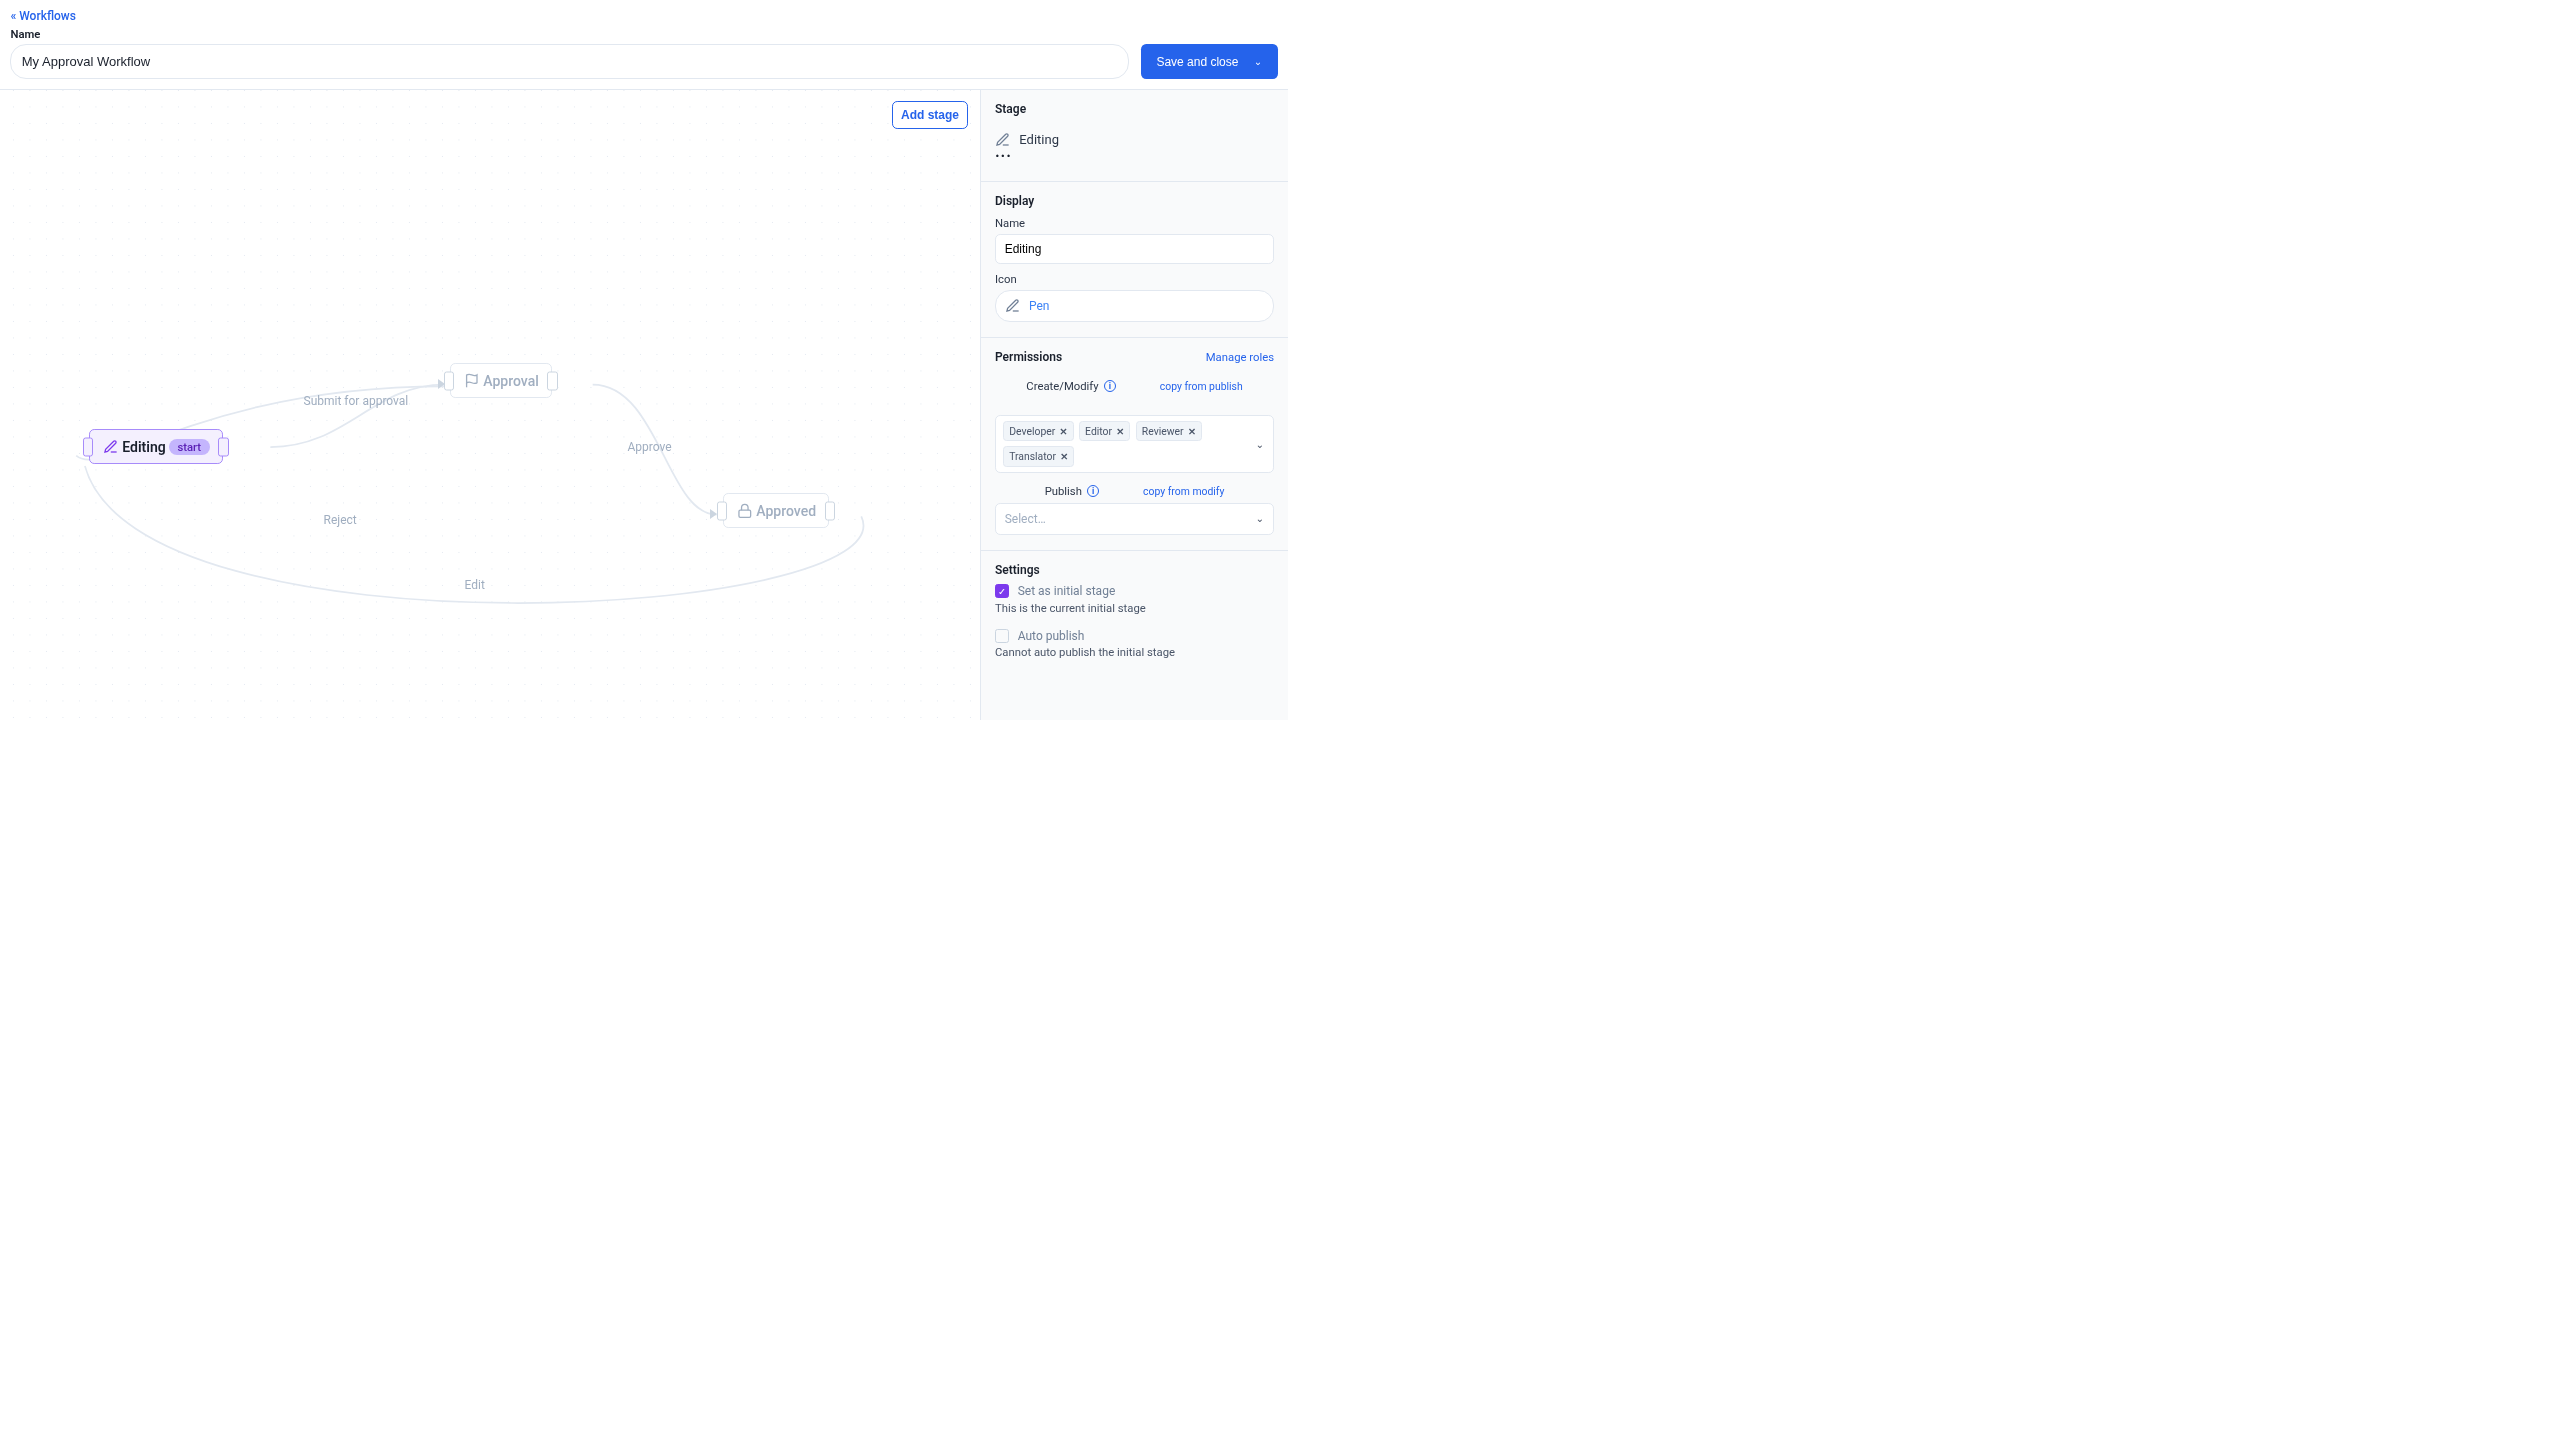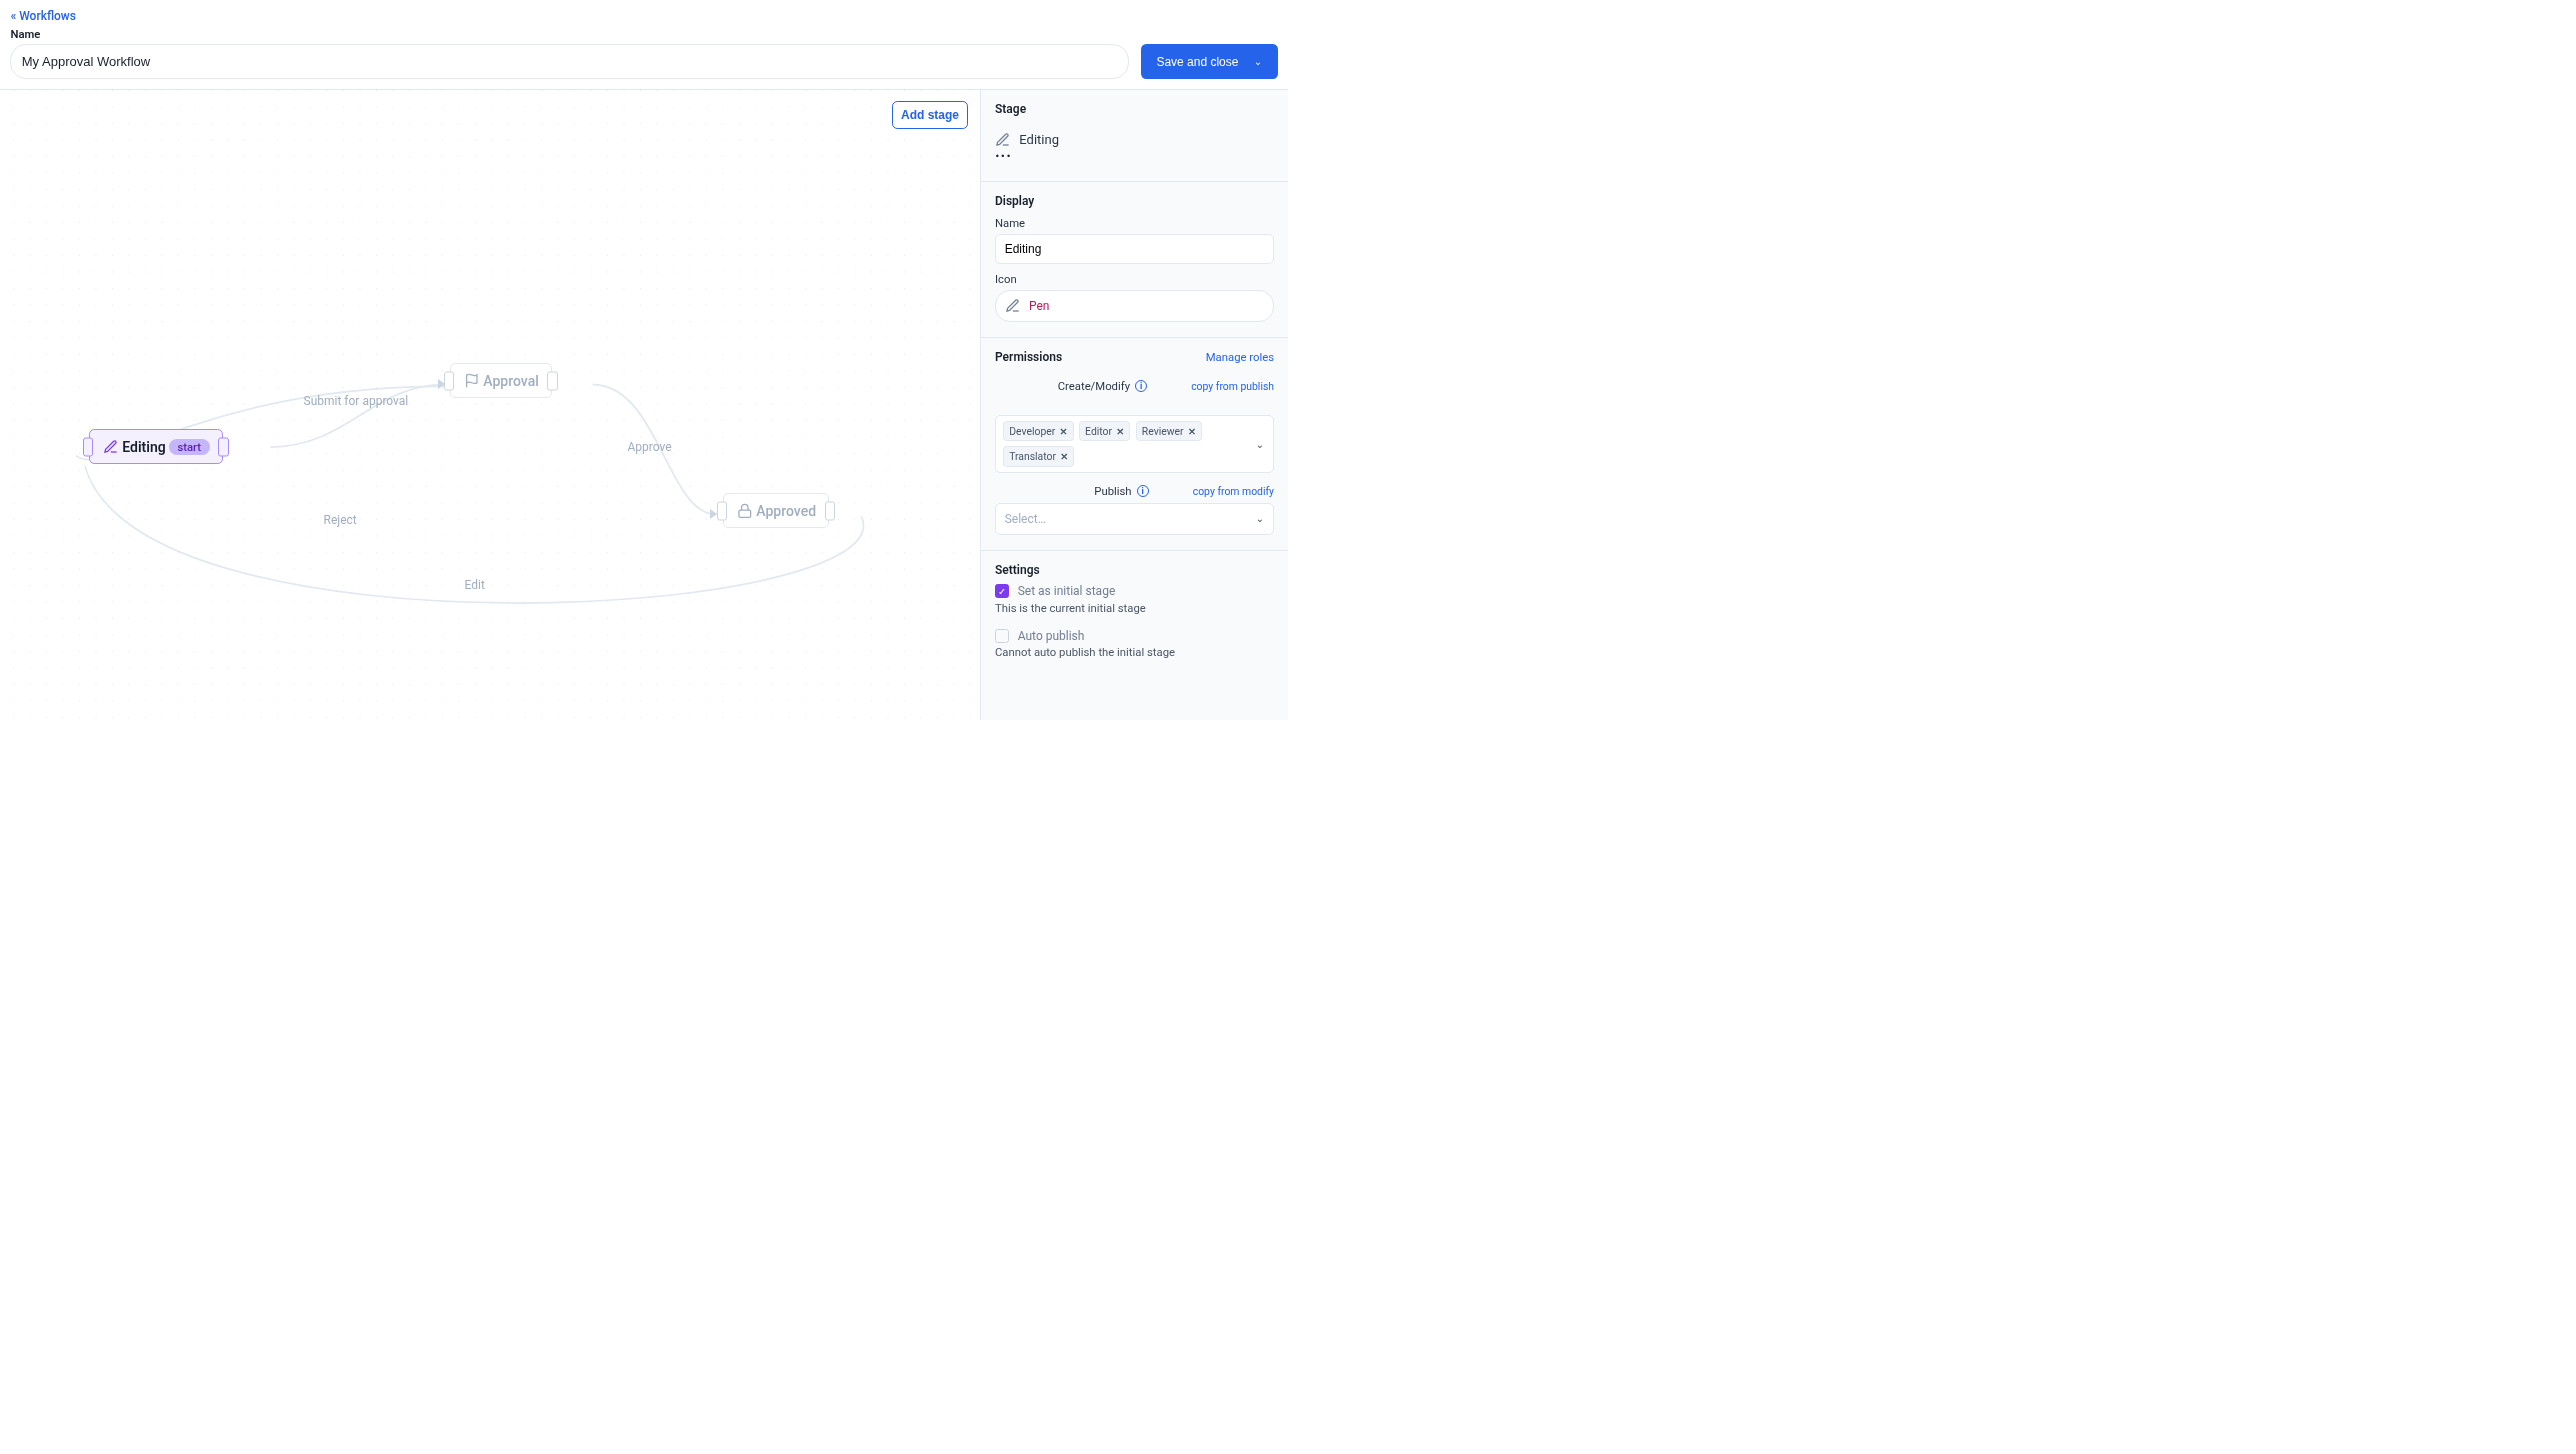--- a/index.html
+++ b/index.html
@@ -239,38 +239,38 @@
 .icon-select {
   width: 100%;
   border: 0.9px solid #e2e8f0;
   border-radius: 15px;
   padding: 7px 8.7px;
   font-size: 12px;
   background: #fff;
   display: flex;
   align-items: center;
   gap: 8.7px;
-  color: #be185d;
+  color: #3b82f6;
   cursor: pointer;
 }
 .sec-title-row {
   display: flex;
   justify-content: space-between;
   align-items: baseline;
   margin-bottom: 7px;
 }
 .link-blue {
   color: #2563eb;
   font-size: 11.3px;
   text-decoration: none;
   cursor: pointer;
 }
 .sub-row {
   display: flex;
-  justify-content: flex-end;
+  justify-content: center;
   align-items: center;
   margin-top: 5.2px;
 }
 .sub-label {
   font-size: 11.3px;
   color: #2d3748;
   display: flex;
   align-items: center;
   gap: 5.2px;
 }

